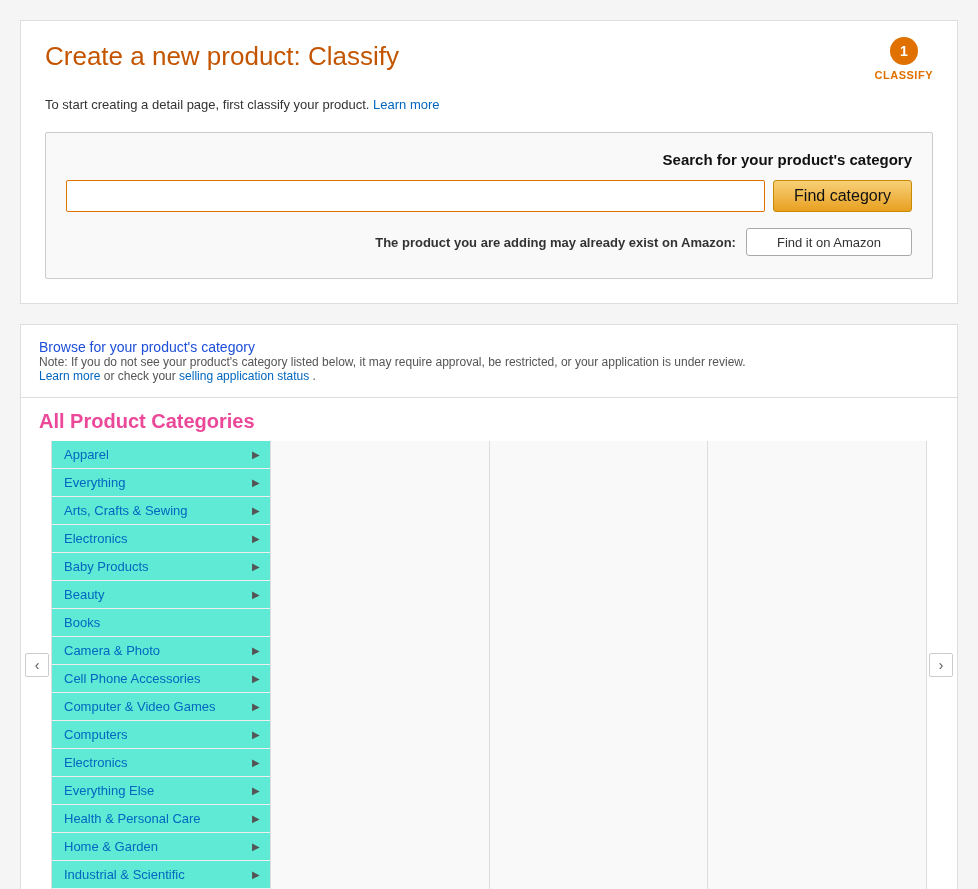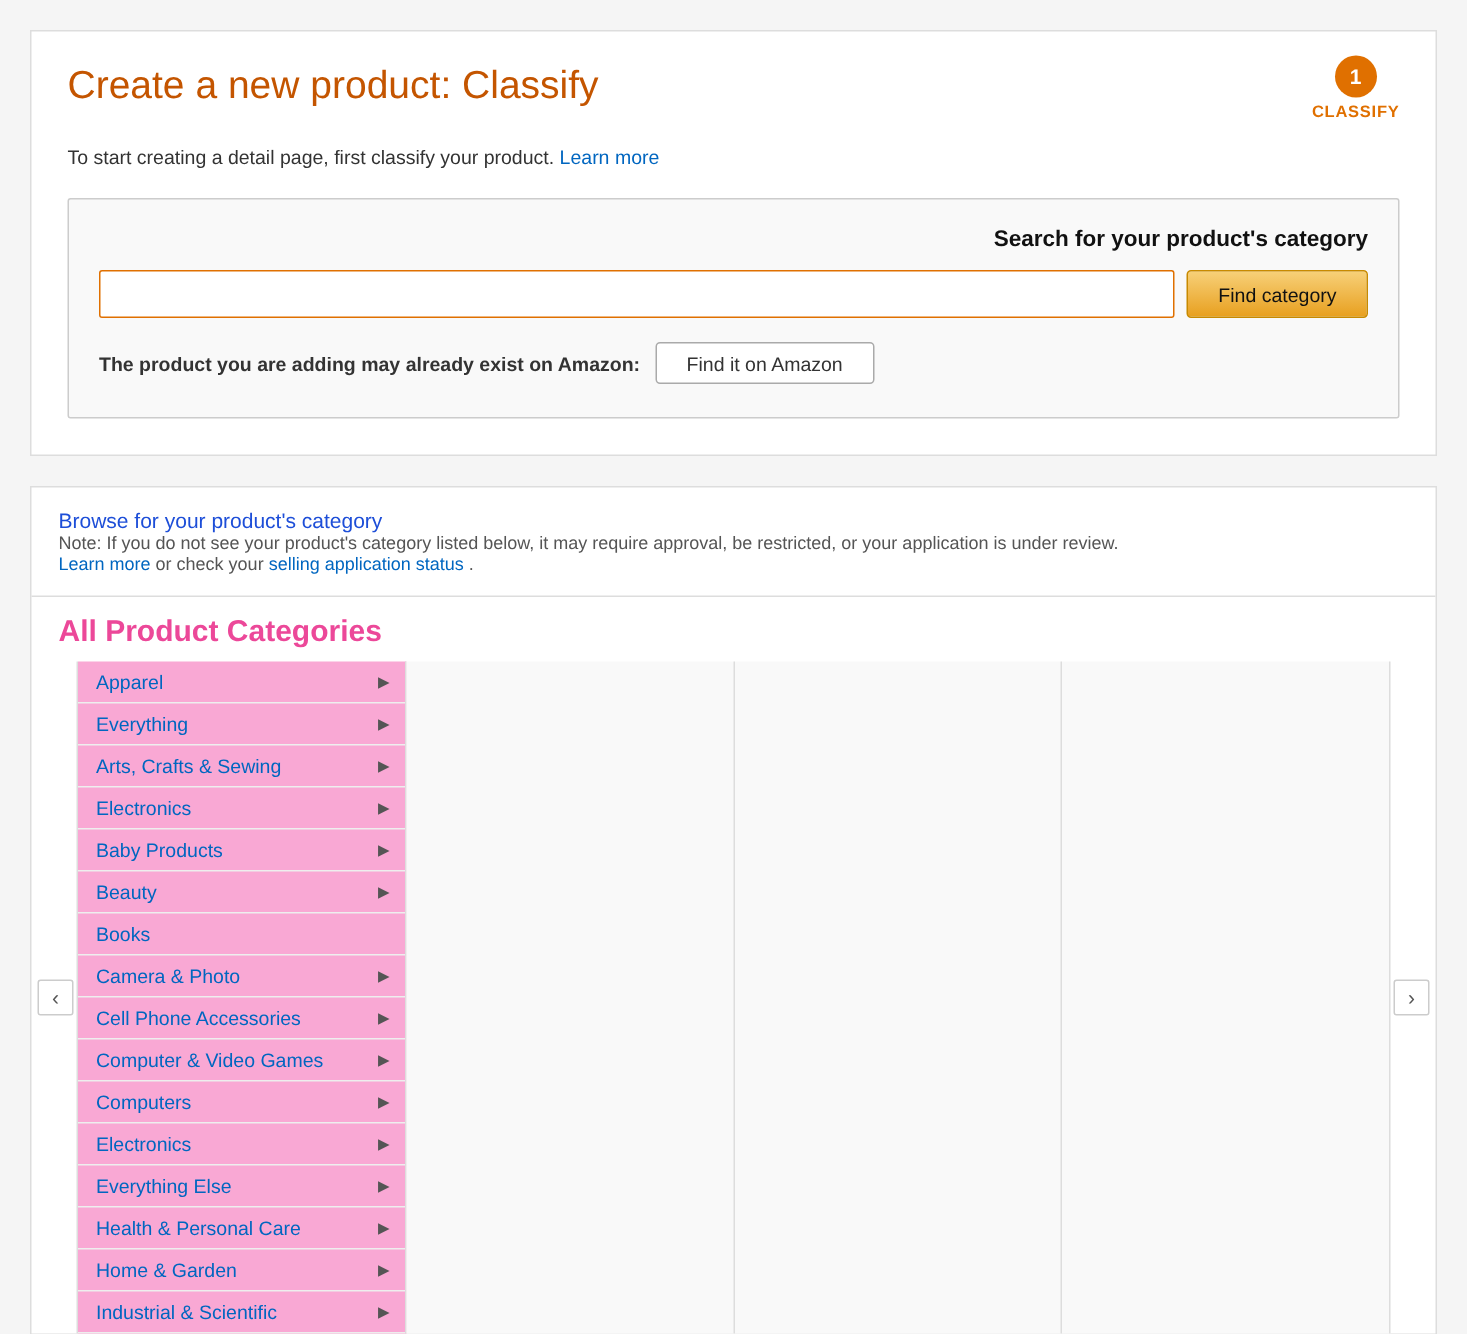--- a/index.html
+++ b/index.html
@@ -104,38 +104,39 @@
       font-size: 13px;
       outline: none;
     }
 
     .find-category-btn {
       height: 32px;
       padding: 0 20px;
       background: linear-gradient(to bottom, #f7d078, #e8a020);
       border: 1px solid #c88a00;
       border-radius: 3px;
-      font-size: 13px;
+      font-size: 16px;
       color: #111;
       cursor: pointer;
       white-space: nowrap;
     }
 
     .amazon-check-row {
       display: flex;
       align-items: center;
       gap: 10px;
       font-size: 13px;
       color: #333;
       font-weight: bold;
+      justify-content: flex-end;
     }
 
     .find-amazon-btn {
       height: 28px;
-      padding: 0 20px;
+      padding: 0 30px;
       background: #fff;
       border: 1px solid #aaa;
       border-radius: 3px;
       font-size: 13px;
       color: #333;
       cursor: pointer;
     }
 
     
     .browse-section {
@@ -205,21 +206,21 @@
     .category-columns {
       display: flex;
       flex: 1;
       border-left: 1px solid #ddd;
       min-height: 400px;
     }
 
     .category-column {
       flex: 1;
       border-right: 1px solid #ddd;
-      background: #f9a8d4;
+      background: #5eead4;
       overflow-y: auto;
     }
 
     .category-item {
       display: flex;
       align-items: center;
       justify-content: space-between;
       padding: 6px 10px 6px 12px;
       cursor: pointer;
       color: #0066c0;

